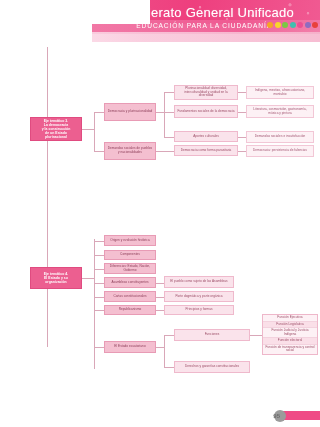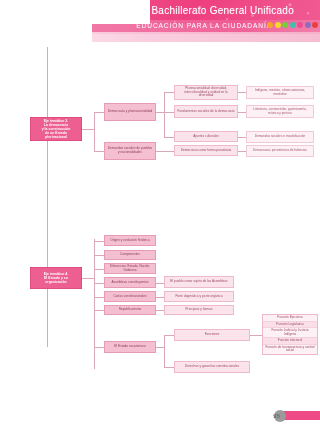--- a/index.html
+++ b/index.html
@@ -42,21 +42,21 @@
   .hdr-white-wedge{
     position:absolute;left:0;top:0;width:150px;height:24px;
     background:#ffffff;
   }
   .hdr-white-wedge2{
     position:absolute;left:0;top:20px;width:92px;height:22px;
     background:#ffffff;
   }
   .hdr-title{
     position:absolute;right:26px;top:5px;
-    color:#ffffff;font-size:10px;letter-spacing:.25px;
+    color:#ffffff;font-size:13px;letter-spacing:.25px;
     text-shadow:0 0 1px rgba(255,255,255,.4);
     white-space:nowrap;
   }
   .hdr-sub{
     position:absolute;right:48px;top:22px;
     color:#ffffff;font-size:6.6px;letter-spacing:.9px;
     white-space:nowrap;
   }
   .hdr-dots{
     position:absolute;right:2px;top:22px;

